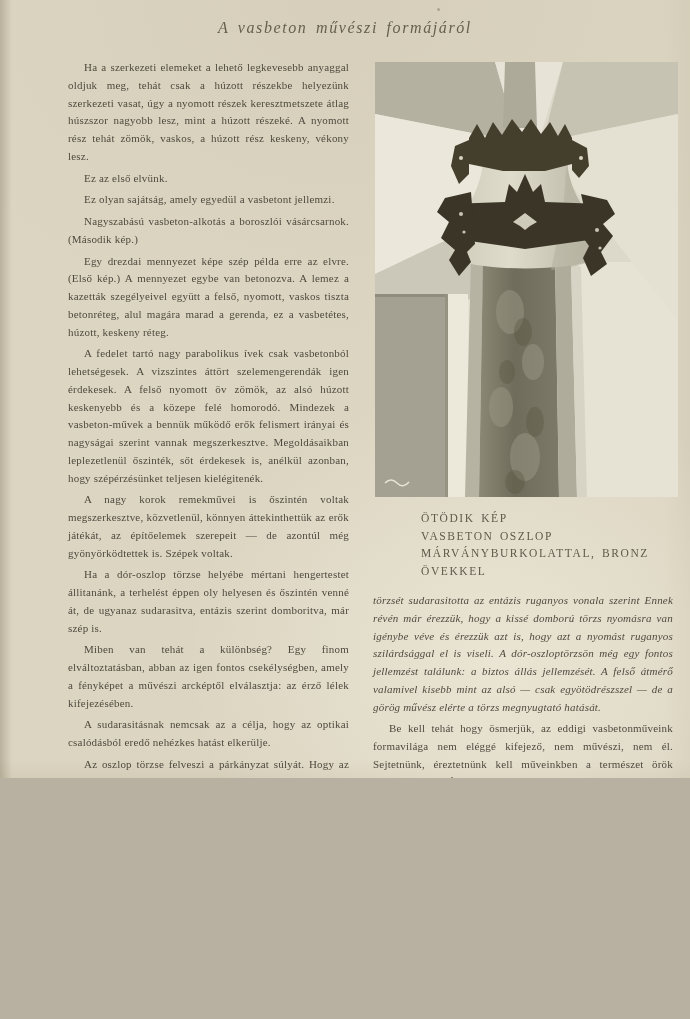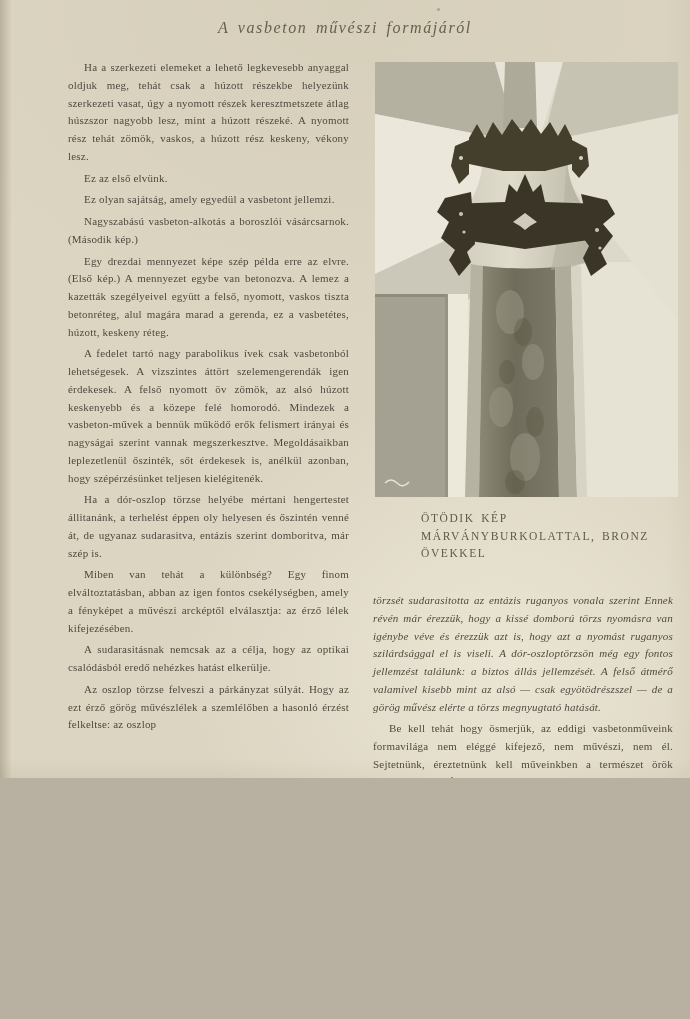--- a/index.html
+++ b/index.html
@@ -80,20 +80,21 @@
   <div class="speck-top"></div>
   <div class="speck-mark"></div>
 
   <div class="col-left body-text">
     <p>Ha a szerkezeti elemeket a lehető legkevesebb anyaggal oldjuk meg, tehát csak a húzott részekbe helyezünk szerkezeti vasat, úgy a nyomott részek keresztmetszete átlag húszszor nagyobb lesz, mint a húzott részeké. A nyomott rész tehát zömök, vaskos, a húzott rész keskeny, vékony lesz.</p>
     <p>Ez az első elvünk.</p>
     <p>Ez olyan sajátság, amely egyedül a vasbetont jellemzi.</p>
     <p>Nagyszabású vasbeton-alkotás a boroszlói vásárcsarnok. (Második kép.)</p>
     <p>Egy drezdai mennyezet képe szép példa erre az elvre. (Első kép.) A mennyezet egybe van betonozva. A lemez a kazetták szegélyeivel együtt a felső, nyomott, vaskos tiszta betonréteg, alul magára marad a gerenda, ez a vasbetétes, húzott, keskeny réteg.</p>
     <p>A fedelet tartó nagy parabolikus ívek csak vasbetonból lehetségesek. A vizszintes áttört szelemengerendák igen érdekesek. A felső nyomott öv zömök, az alsó húzott keskenyebb és a közepe felé homorodó. Mindezek a vasbeton-művek a bennük működő erők felismert irányai és nagyságai szerint vannak megszerkesztve. Megoldásaikban leplezetlenül őszinték, sőt érdekesek is, anélkül azonban, hogy szépérzésünket teljesen kielégitenék.</p>
+    <p>A nagy korok remekművei is őszintén voltak megszerkesztve, közvetlenül, könnyen áttekinthettük az erők játékát, az építőelemek szerepeit — de azontúl még gyönyörködtettek is. Szépek voltak.</p>
     <p>Ha a dór-oszlop törzse helyébe mértani hengertestet állitanánk, a terhelést éppen oly helyesen és őszintén venné át, de ugyanaz sudarasitva, entázis szerint domboritva, már szép is.</p>
     <p>Miben van tehát a különbség? Egy finom elváltoztatásban, abban az igen fontos csekélységben, amely a fényképet a művészi arcképtől elválasztja: az érző lélek kifejezésében.</p>
     <p>A sudarasitásnak nemcsak az a célja, hogy az optikai csalódásból eredő nehézkes hatást elkerülje.</p>
     <p>Az oszlop törzse felveszi a párkányzat súlyát. Hogy az ezt érző görög művészlélek a szemlélőben a hasonló érzést felkeltse: az oszlop</p>
   </div>
 
   <svg class="figure-photo" viewBox="0 0 303 435" xmlns="http://www.w3.org/2000/svg" aria-hidden="true">
     <defs>
       <linearGradient id="shaftGrad" x1="0" y1="0" x2="1" y2="0">
         <stop offset="0" stop-color="#8b8875"></stop>
@@ -171,20 +172,21 @@
       <circle cx="225" cy="186" r="1.6" fill="#c9c5b4"></circle>
     </g>
 
     <g stroke="#eeebdd" stroke-width="1.5" fill="none" opacity="0.9">
       <path d="M10,421 q6,-6 12,0 q6,6 12,-1"></path>
     </g>
   </svg>
 
   <div class="figure-caption">
     <span>ÖTÖDIK KÉP</span>
+    <span>VASBETON OSZLOP</span>
     <span>MÁRVÁNYBURKOLATTAL, BRONZ ÖVEKKEL</span>
   </div>
 
   <div class="col-right body-text">
     <p class="cont">törzsét sudarasitotta az entázis ruganyos vonala szerint Ennek révén már érezzük, hogy a kissé domború törzs nyomásra van igénybe véve és érezzük azt is, hogy azt a nyomást ruganyos szilárdsággal el is viseli. A dór-oszloptörzsön még egy fontos jellemzést találunk: a biztos állás jellemzését. A felső átmérő valamivel kisebb mint az alsó — csak egyötödrészszel — de a görög művész elérte a törzs megnyugtató hatását.</p>
     <p>Be kell tehát hogy ösmerjük, az eddigi vasbetonműveink formavilága nem eléggé kifejező, nem művészi, nem él. Sejtetnünk, éreztetnünk kell műveinkben a természet örök erőinek játékát. Érdeklődve és gyönyörködve kell lássuk, mint a gótikus dómban, hogyan adják át terhüket a boltmezők és boltsapkák játszi könnyűséggel az összefonódó bordákra, hogy szinte gondos szeretettel hordja azokat az</p>
   </div>
 
   <div class="page-number">35</div>
 

